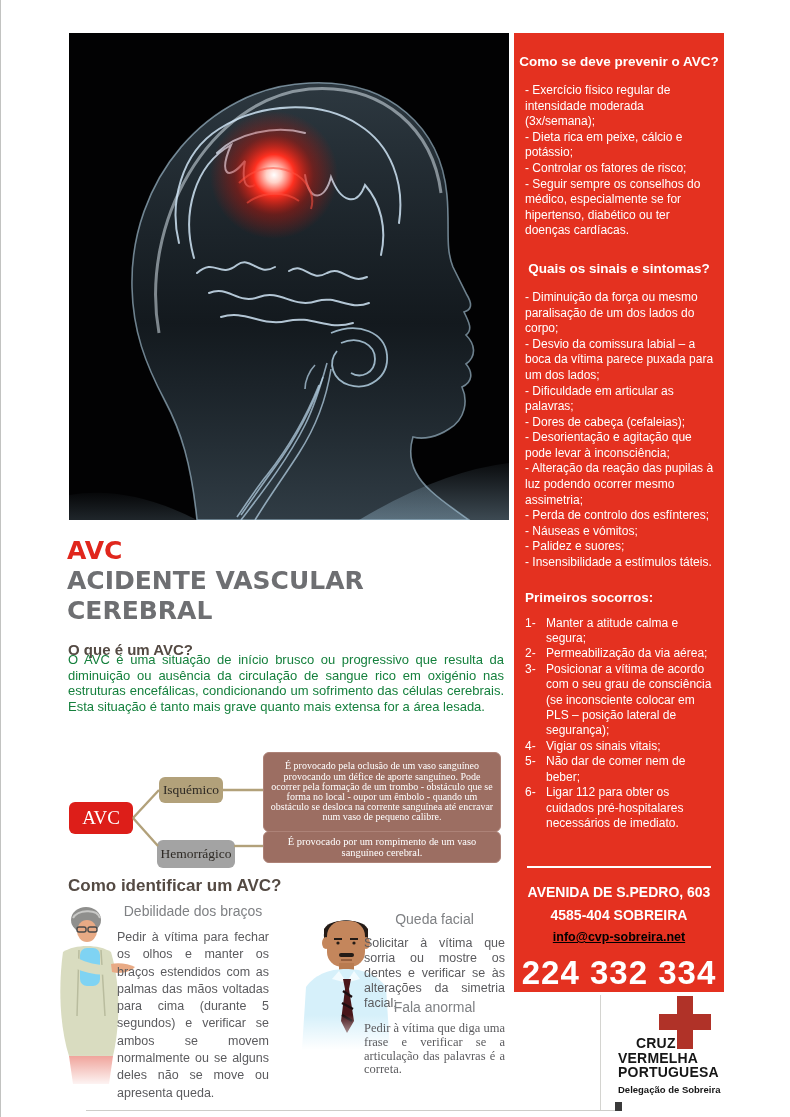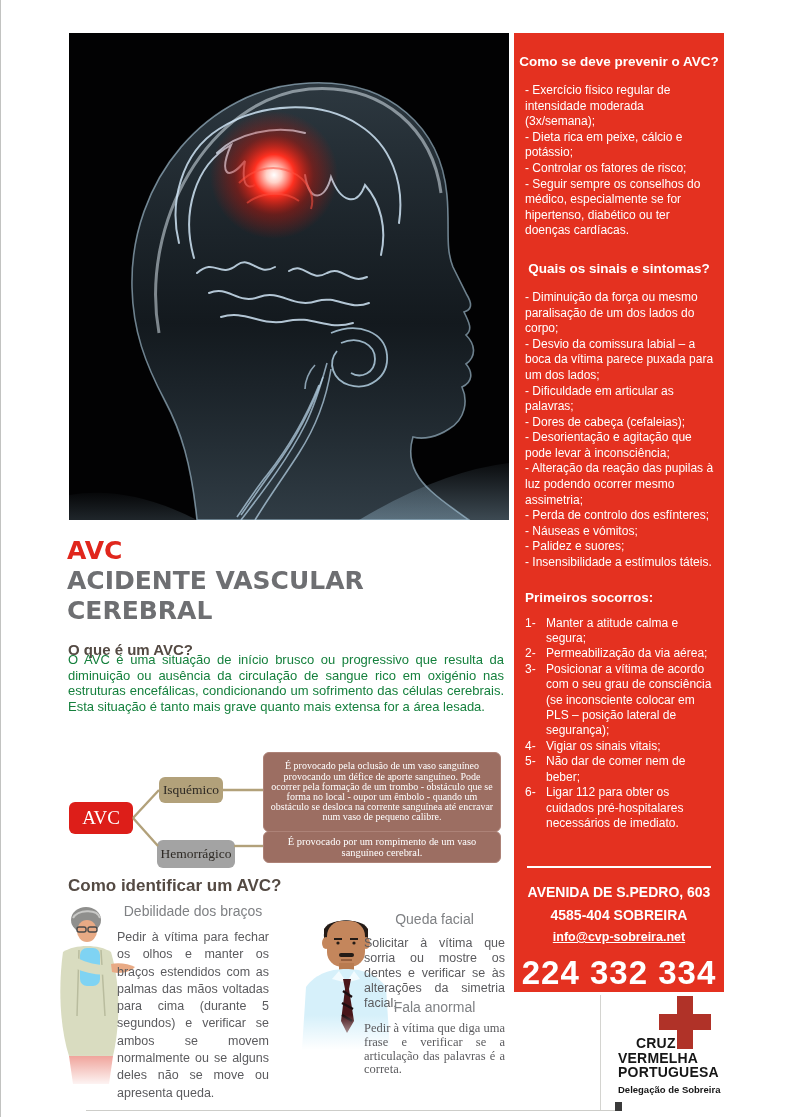--- a/index.html
+++ b/index.html
@@ -14,21 +14,21 @@
   .sb-list{list-style:none;margin:13px 0 0 0;padding:0 9px 0 11px;font-size:12px;line-height:15.6px;}
   .sb-list li{margin:0;}
   .mt22{margin-top:21px;}
   .fa-title{font-size:13.5px;font-weight:bold;text-align:left;padding:0 11px;margin-top:19px;}
   .fa-list{margin:11px 0 0 0;padding:0 7px 0 11px;font-size:12px;line-height:15.4px;}
   .fa-item{display:grid;grid-template-columns:21px 1fr;}
   .sb-contact{position:absolute;left:0;right:0;top:833px;text-align:center;}
   .sb-divider{width:184px;margin:0 auto;border-top:2px solid #ffffff;}
   .sb-addr1{margin-top:16px;font-size:14px;font-weight:bold;}
   .sb-addr2{margin-top:7px;font-size:14px;font-weight:bold;}
-  .sb-email{display:inline-block;margin-top:7px;font-size:12.5px;font-weight:bold;color:#ffffff;text-decoration:underline;}
+  .sb-email{display:inline-block;margin-top:7px;font-size:12.5px;font-weight:bold;color:#000000;text-decoration:underline;}
   .sb-phone{margin-top:9px;font-size:33px;font-weight:bold;letter-spacing:1px;}
   
   .logo{position:absolute;left:617px;top:996px;width:108px;height:105px;}
   .logo-cross{position:absolute;left:41px;top:0;width:52px;height:53px;}
   .logo-text{position:absolute;left:0;top:40px;color:#161616;font-weight:bold;
              font-size:14px;line-height:14.5px;letter-spacing:0.2px;}
   .logo-l1{padding-left:18px;}
   .logo-sub{margin-top:3px;font-size:9.5px;letter-spacing:0;}
   
   .title-block{position:absolute;left:66px;top:536px;font-family:"DejaVu Sans",sans-serif;

